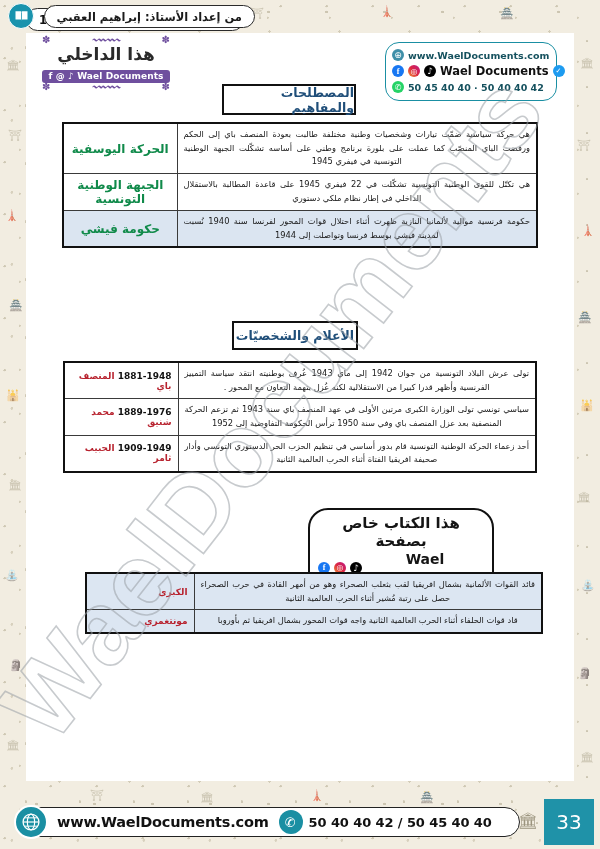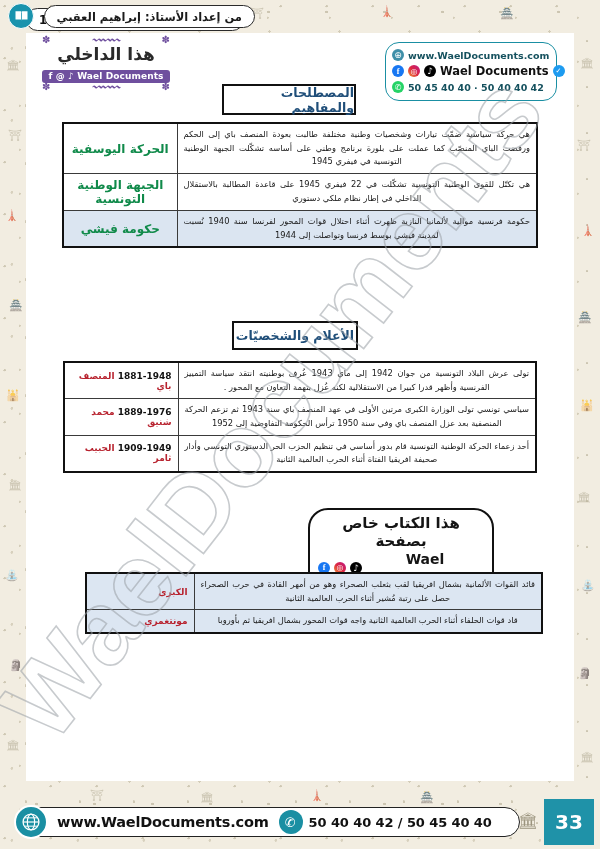--- a/index.html
+++ b/index.html
@@ -377,21 +377,21 @@
   }
   #page-number {
     position: absolute;
     right: 6px;
     top: 2px;
     width: 50px;
     height: 46px;
     background: #1f92a8;
     color: #fff;
     font-size: 20px;
-    font-weight: bold;
+    font-weight: normal;
     display: flex;
     align-items: center;
     justify-content: center;
   }
   #footer-landmark {
     position: absolute;
     right: 62px;
     top: 14px;
     font-size: 16px;
     color: #8d8straw;

